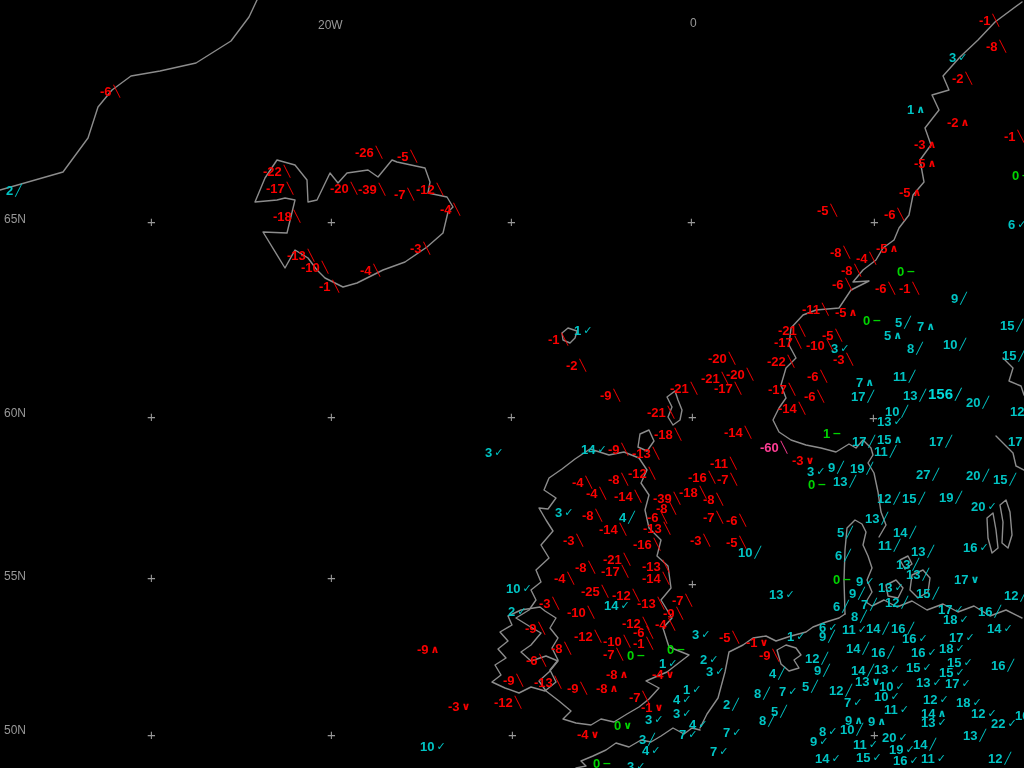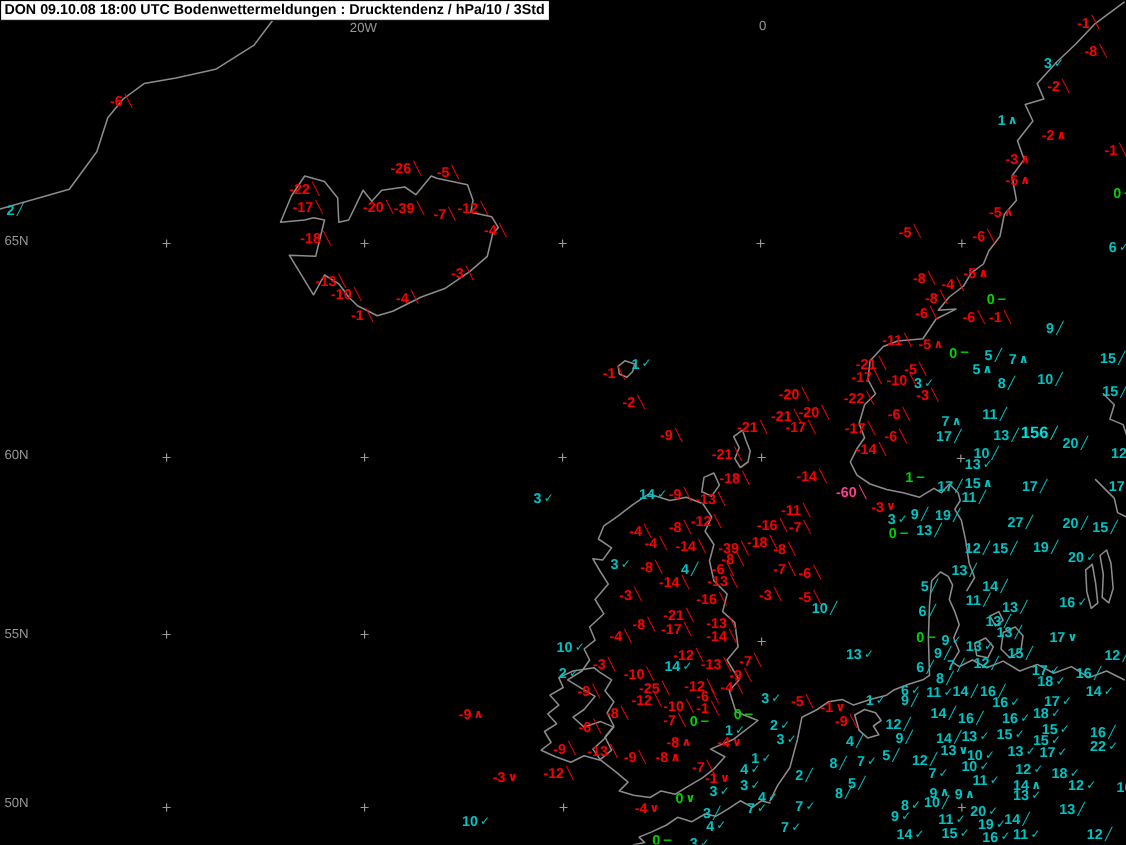--- a/index.html
+++ b/index.html
@@ -38,23 +38,20 @@
     <path d="M 987,518 L 993,513 996,530 998,548 992,553 988,538 Z"></path>
     <path d="M 845,614 L 844,580 845,550 847,528 855,520 862,524 866,532 863,545 868,556 872,568 867,580 872,592 866,602 872,606 884,600 897,607 912,601 927,610 943,604 958,612 974,606 990,616 1006,610 1022,618"></path>
     <path d="M 886,585 L 896,580 903,588 898,598 888,596 Z"></path>
     <path d="M 912,575 L 923,570 930,578 928,592 918,598 910,590 Z"></path>
     <path d="M 900,560 L 908,556 912,564 905,569 Z"></path>
     <path d="M 700,728 L 707,714 718,698 725,672 729,652 743,645 753,638 766,636 776,641 791,636 806,632 813,627 826,622 839,618 845,614"></path>
     <path d="M 777,650 L 786,645 796,648 801,655 794,660 799,668 789,671 781,664 Z"></path>
     <path d="M 700,730 L 692,728 684,734 673,728 661,736 651,742 641,740 629,747 616,743 606,750 593,756 581,761 586,766 576,768"></path>
   </svg>
 
-  <div id="titlebar">
-    <span>DON 09.10.08 18:00 UTC  Bodenwettermeldungen :  Drucktendenz /  hPa/10 / 3Std</span>
-  </div>
 
   <div id="map">
       <div class="st r" style="left: 100px; top: 86px;"><span>-6</span><span class="sym">╲</span></div>
       <div class="st c" style="left: 6px; top: 185px;"><span>2</span><span class="sym">╱</span></div>
       <div class="st r" style="left: 263px; top: 166px;"><span>-22</span><span class="sym">╲</span></div>
       <div class="st r" style="left: 355px; top: 147px;"><span>-26</span><span class="sym">╲</span></div>
       <div class="st r" style="left: 397px; top: 151px;"><span>-5</span><span class="sym">╲</span></div>
       <div class="st r" style="left: 266px; top: 183px;"><span>-17</span><span class="sym">╲</span></div>
       <div class="st r" style="left: 330px; top: 183px;"><span>-20</span><span class="sym">╲</span></div>
       <div class="st r" style="left: 358px; top: 184px;"><span>-39</span><span class="sym">╲</span></div>
@@ -197,21 +194,21 @@
       <div class="st c" style="left: 874px; top: 664px;"><span>13</span><span class="sym">✓</span></div>
       <div class="st c" style="left: 906px; top: 662px;"><span>15</span><span class="sym">✓</span></div>
       <div class="st c" style="left: 939px; top: 667px;"><span>15</span><span class="sym">✓</span></div>
       <div class="st c" style="left: 855px; top: 676px;"><span>13</span><span class="sym">∨</span></div>
       <div class="st c" style="left: 916px; top: 677px;"><span>13</span><span class="sym">✓</span></div>
       <div class="st c" style="left: 945px; top: 678px;"><span>17</span><span class="sym">✓</span></div>
       <div class="st c" style="left: 879px; top: 681px;"><span>10</span><span class="sym">✓</span></div>
       <div class="st c" style="left: 874px; top: 691px;"><span>10</span><span class="sym">✓</span></div>
       <div class="st c" style="left: 923px; top: 694px;"><span>12</span><span class="sym">✓</span></div>
       <div class="st c" style="left: 956px; top: 697px;"><span>18</span><span class="sym">✓</span></div>
-      <div class="st c" style="left: 991px; top: 673px;"><span>22</span><span class="sym">✓</span></div>
+      <div class="st c" style="left: 991px; top: 718px;"><span>22</span><span class="sym">✓</span></div>
       <div class="st c" style="left: 844px; top: 697px;"><span>7</span><span class="sym">✓</span></div>
       <div class="st c" style="left: 884px; top: 704px;"><span>11</span><span class="sym">✓</span></div>
       <div class="st c" style="left: 921px; top: 708px;"><span>14</span><span class="sym">∧</span></div>
       <div class="st c" style="left: 971px; top: 708px;"><span>12</span><span class="sym">✓</span></div>
       <div class="st c" style="left: 921px; top: 717px;"><span>13</span><span class="sym">✓</span></div>
       <div class="st c" style="left: 845px; top: 715px;"><span>9</span><span class="sym">∧</span></div>
       <div class="st c" style="left: 868px; top: 716px;"><span>9</span><span class="sym">∧</span></div>
       <div class="st c" style="left: 840px; top: 724px;"><span>10</span><span class="sym">╱</span></div>
       <div class="st c" style="left: 882px; top: 732px;"><span>20</span><span class="sym">✓</span></div>
       <div class="st c" style="left: 853px; top: 739px;"><span>11</span><span class="sym">✓</span></div>
@@ -280,21 +277,21 @@
       <div class="st r" style="left: 599px; top: 524px;"><span>-14</span><span class="sym">╲</span></div>
       <div class="st r" style="left: 643px; top: 523px;"><span>-13</span><span class="sym">╲</span></div>
       <div class="st r" style="left: 563px; top: 535px;"><span>-3</span><span class="sym">╲</span></div>
       <div class="st r" style="left: 633px; top: 539px;"><span>-16</span><span class="sym">╲</span></div>
       <div class="st r" style="left: 575px; top: 562px;"><span>-8</span><span class="sym">╲</span></div>
       <div class="st r" style="left: 603px; top: 554px;"><span>-21</span><span class="sym">╲</span></div>
       <div class="st r" style="left: 601px; top: 566px;"><span>-17</span><span class="sym">╲</span></div>
       <div class="st r" style="left: 642px; top: 561px;"><span>-13</span><span class="sym">╲</span></div>
       <div class="st r" style="left: 642px; top: 573px;"><span>-14</span><span class="sym">╲</span></div>
       <div class="st r" style="left: 554px; top: 573px;"><span>-4</span><span class="sym">╲</span></div>
-      <div class="st r" style="left: 581px; top: 620px;"><span>-25</span><span class="sym">╲</span></div>
+      <div class="st r" style="left: 581px; top: 586px;"><span>-25</span><span class="sym">╲</span></div>
       <div class="st r" style="left: 612px; top: 590px;"><span>-12</span><span class="sym">╲</span></div>
       <div class="st r" style="left: 637px; top: 598px;"><span>-13</span><span class="sym">╲</span></div>
       <div class="st c" style="left: 604px; top: 600px;"><span>14</span><span class="sym">✓</span></div>
       <div class="st r" style="left: 672px; top: 595px;"><span>-7</span><span class="sym">╲</span></div>
       <div class="st r" style="left: 663px; top: 608px;"><span>-9</span><span class="sym">╲</span></div>
       <div class="st r" style="left: 539px; top: 598px;"><span>-3</span><span class="sym">╲</span></div>
       <div class="st c" style="left: 508px; top: 606px;"><span>2</span><span class="sym">✓</span></div>
       <div class="st r" style="left: 567px; top: 607px;"><span>-10</span><span class="sym">╲</span></div>
       <div class="st c" style="left: 506px; top: 583px;"><span>10</span><span class="sym">✓</span></div>
       <div class="st r" style="left: 622px; top: 618px;"><span>-12</span><span class="sym">╲</span></div>

